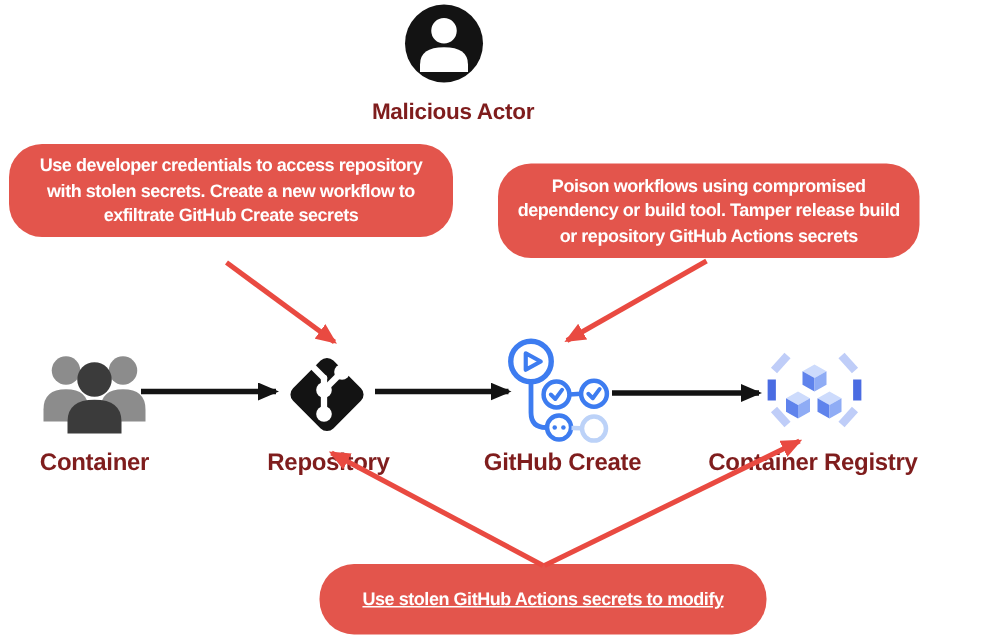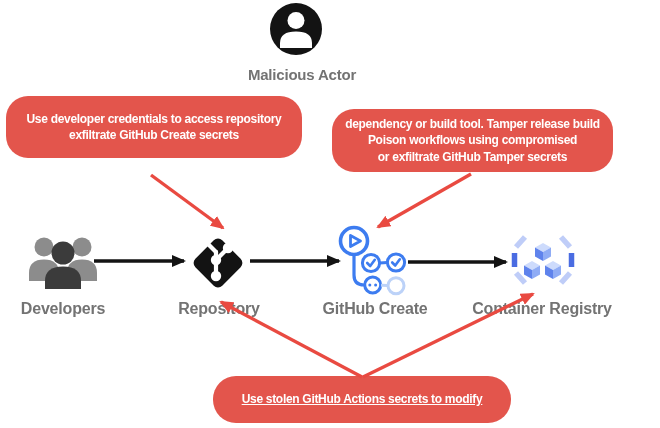--- a/index.html
+++ b/index.html
@@ -11,21 +11,21 @@
     position:absolute;background:var(--callout-red,#E3554C);border-radius:22px;
     color:#ffffff;font-weight:bold;font-size:12px;letter-spacing:-0.3px;
     display:flex;flex-direction:column;justify-content:center;align-items:center;
     text-align:center;line-height:16.5px;
   }
   .callout .line{white-space:nowrap;}
   #callout-left{left:6px;top:96px;width:296px;height:62px;}
   #callout-right{left:332px;top:109px;width:281px;height:63px;}
   #callout-bottom{left:213px;top:376px;width:298px;height:47px;border-radius:23px;line-height:17px;text-decoration:underline;}
   .node-label{
-    position:absolute;transform:translateX(-50%);color:#737373;font-weight:bold;
+    position:absolute;transform:translateX(-50%);color:#7f1d1d;font-weight:bold;
     font-size:16px;white-space:nowrap;letter-spacing:-0.2px;
   }
   #actor-label{font-size:15px;}
   #actor-circle{
     position:absolute;left:270px;top:3px;width:52px;height:52px;border-radius:50%;
     background:#131313;overflow:hidden;
   }
   .icon-abs{position:absolute;}
   #arrow-layer{position:absolute;left:0;top:0;z-index:20;pointer-events:none;}
   .black-line{stroke:#131313;stroke-width:3.6;fill:none;}
@@ -43,27 +43,28 @@
   <div id="actor-circle">
     <svg width="52" height="52" viewBox="0 0 52 52">
       <circle cx="26" cy="17.5" r="8.5" fill="#ffffff"></circle>
       <path d="M10,45 L10,40 Q10,28.5 26,28.5 Q42,28.5 42,40 L42,45 Z" fill="#ffffff"></path>
     </svg>
   </div>
   <div class="node-label" id="actor-label" style="left:302px;top:66px;">Malicious Actor</div>
 
   <div class="callout" id="callout-left">
     <div class="line">Use developer credentials to access repository</div>
+    <div class="line">with stolen secrets. Create a new workflow to</div>
     <div class="line">exfiltrate GitHub Create secrets</div>
   </div>
 
   <div class="callout" id="callout-right">
+    <div class="line">Poison workflows using compromised</div>
     <div class="line">dependency or build tool. Tamper release build</div>
-    <div class="line">Poison workflows using compromised</div>
-    <div class="line">or exfiltrate GitHub Tamper secrets</div>
+    <div class="line">or repository GitHub Actions secrets</div>
   </div>
 
   <div class="callout" id="callout-bottom">
     <div class="line">Use stolen GitHub Actions secrets to modify</div>
   </div>
 
   <svg class="icon-abs" style="left:22px;top:232px;" width="82" height="60" viewBox="0 0 82 60">
     <g fill="var(--dev-back,#8C8C8C)">
       <circle cx="22" cy="15" r="9.5"></circle>
       <path d="M7,49 L7,41 Q7,27.5 22,27.5 Q37,27.5 37,41 L37,49 Z"></path>
@@ -130,21 +131,21 @@
       <polygon points="31,36.5 23,41 23,50 31,45.5" fill="var(--registry-cube-right,#8FACF5)"></polygon>
     </g>
 
     <g>
       <polygon points="44,32 52,36.5 44,41 36,36.5" fill="var(--registry-cube-top,#CDDBFC)"></polygon>
       <polygon points="36,36.5 44,41 44,50 36,45.5" fill="var(--registry-cube-left,#5F83EC)"></polygon>
       <polygon points="52,36.5 44,41 44,50 52,45.5" fill="var(--registry-cube-right,#8FACF5)"></polygon>
     </g>
   </svg>
 
-  <div class="node-label" style="left:63px;top:300px;">Developers</div>
+  <div class="node-label" style="left:63px;top:300px;">Container</div>
   <div class="node-label" style="left:219px;top:300px;">Repository</div>
   <div class="node-label" style="left:375px;top:300px;">GitHub Create</div>
   <div class="node-label" style="left:542px;top:300px;">Container Registry</div>
 
   <svg id="arrow-layer" width="660" height="428" viewBox="0 0 660 428">
     <defs>
       <marker id="headBlack" markerWidth="14" markerHeight="12" refX="12" refY="6" orient="auto" markerUnits="userSpaceOnUse">
         <path d="M0,0 L14,6 L0,12 Z" class="black-head"></path>
       </marker>
       <marker id="headRed" markerWidth="14" markerHeight="12" refX="12" refY="6" orient="auto" markerUnits="userSpaceOnUse">

